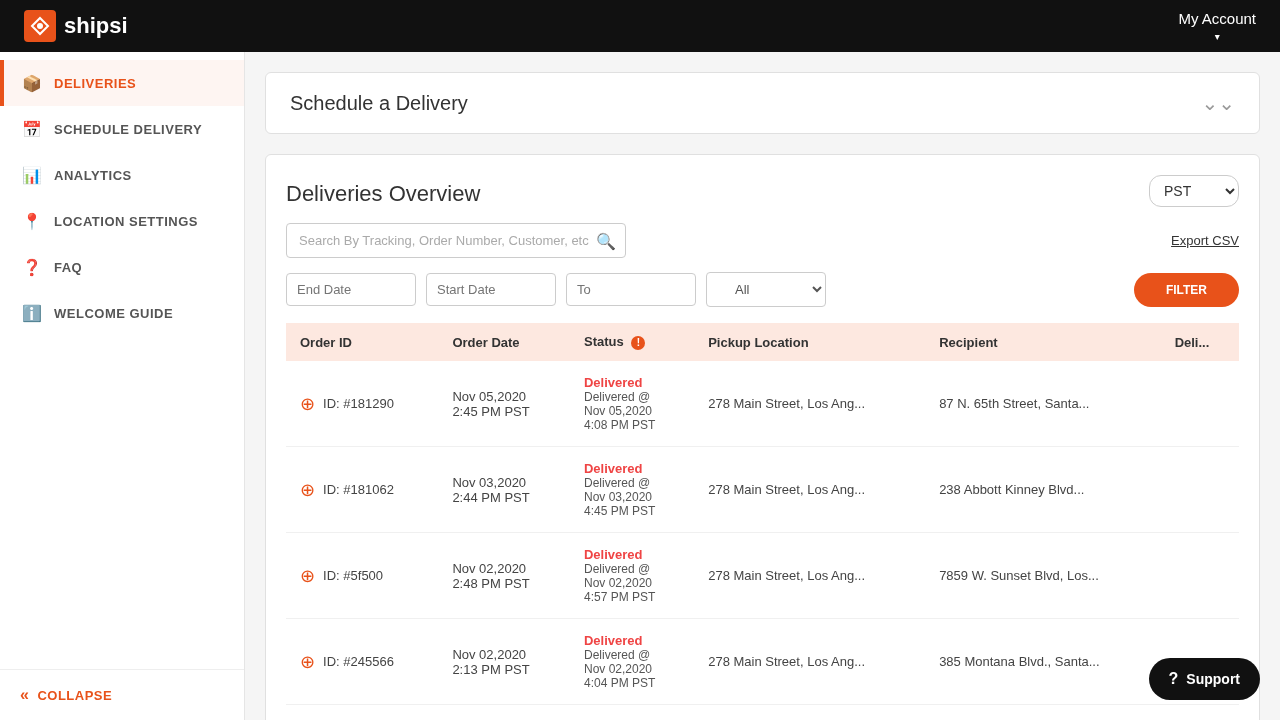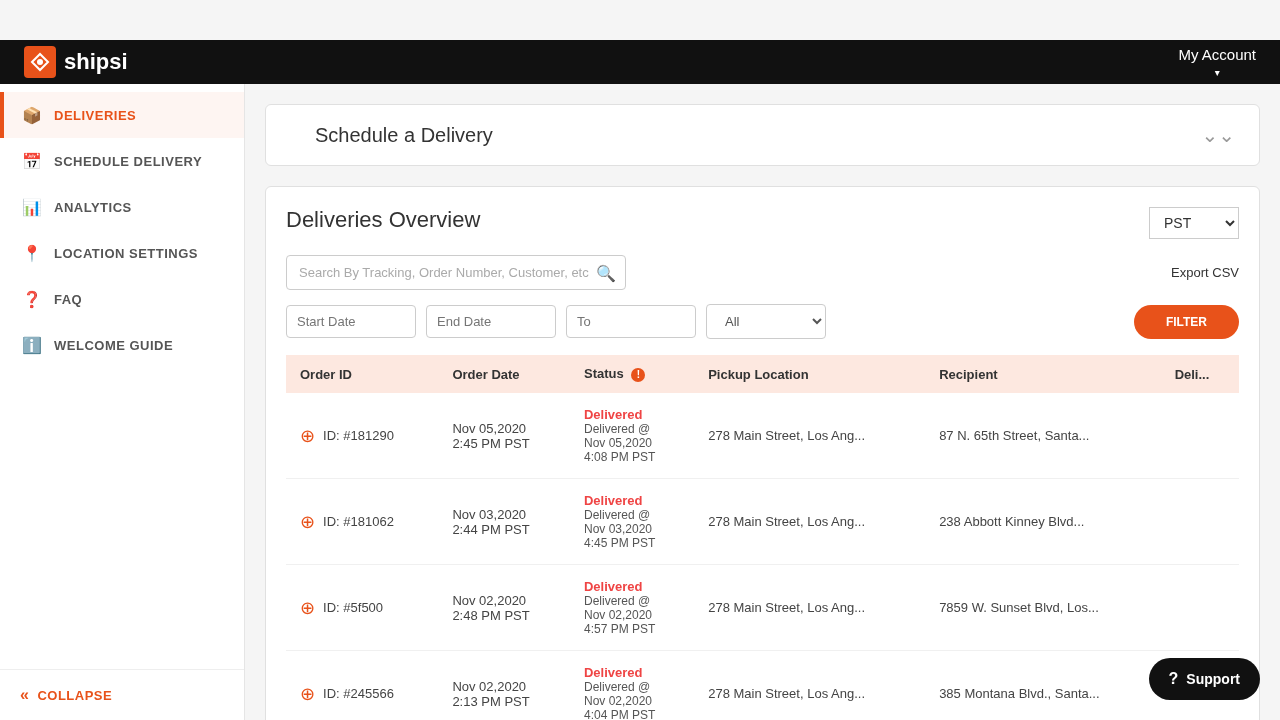--- a/index.html
+++ b/index.html
@@ -1,27 +1,26 @@
 <!DOCTYPE html>
 <html><head>
   <meta charset="utf-8">
   <style>
     * { box-sizing: border-box; margin: 0; padding: 0; }
     body { font-family: -apple-system, BlinkMacSystemFont, 'Segoe UI', sans-serif; background: #f5f5f5; display: flex; flex-direction: column; height: 720px; overflow: hidden; }
 
     
     .header {
       background: #111;
-      height: 44px;
+      height: 52px;
       display: flex;
       align-items: center;
       justify-content: space-between;
       padding: 0 24px;
       flex-shrink: 0;
-      margin-top: 40px;
     }
     .logo {
       display: flex;
       align-items: center;
       gap: 8px;
       color: #fff;
       font-size: 22px;
       font-weight: 600;
     }
     .logo-icon {
@@ -118,48 +117,47 @@
       display: flex;
       align-items: center;
       justify-content: space-between;
       padding: 18px 24px;
       cursor: pointer;
     }
     .schedule-card-title {
       font-size: 20px;
       font-weight: 500;
       color: #333;
-      margin-left: 25px;
     }
     .chevron-down-icon {
       font-size: 20px;
       color: #999;
     }
 
     
     .overview-section {
       background: #fff;
       border: 1px solid #e0e0e0;
       border-radius: 6px;
       padding: 20px;
     }
     .overview-header {
       display: flex;
-      align-items: flex-start;
+      align-items: flex-end;
       justify-content: space-between;
       margin-bottom: 16px;
     }
     .overview-title {
       font-size: 22px;
       font-weight: 500;
       color: #333;
     }
     .tz-select {
       border: 1px solid #ccc;
-      border-radius: 0;
+      border-radius: 12px;
       padding: 6px 28px 6px 10px;
       font-size: 14px;
       color: #333;
       appearance: auto;
       background: #fff;
       cursor: pointer;
     }
 
     
     .search-row {
@@ -186,41 +184,42 @@
       right: 10px;
       top: 50%;
       transform: translateY(-50%);
       color: #888;
       font-size: 16px;
     }
     .export-csv {
       font-size: 13px;
       color: #333;
       cursor: pointer;
+      text-decoration: underline;
     }
 
     
     .filter-row {
       display: flex;
       align-items: center;
       gap: 10px;
       margin-bottom: 16px;
     }
     .filter-input {
       border: 1px solid #ccc;
       border-radius: 4px;
       padding: 8px 10px;
       font-size: 13px;
       color: #aaa;
       width: 130px;
     }
     .filter-select {
       border: 1px solid #ccc;
       border-radius: 4px;
-      padding: 8px 28px 8px 14px;
+      padding: 8px 28px 8px 24px;
       font-size: 13px;
       color: #555;
       background: #fff;
       appearance: auto;
       width: 120px;
       cursor: pointer;
     }
     .filter-btn {
       background: #e8521a;
       color: #fff;
@@ -379,22 +378,22 @@
 
       <div class="search-row">
         <div class="search-box">
           <input class="search-input" type="text" placeholder="Search By Tracking, Order Number, Customer, etc." style="">
           <span class="search-icon-wrap">🔍</span>
         </div>
         <span class="export-csv">Export CSV</span>
       </div>
 
       <div class="filter-row">
+        <input class="filter-input" type="text" placeholder="End Date" style="">
         <input class="filter-input" type="text" placeholder="Start Date" style="">
-        <input class="filter-input" type="text" placeholder="End Date" style="">
         <input class="filter-input" type="text" placeholder="To" style="">
         <select class="filter-select">
           <option>All</option>
           <option>Delivered</option>
           <option>Cancelled</option>
         </select>
         <button class="filter-btn">FILTER</button>
       </div>
 
       <div class="table-wrap">

